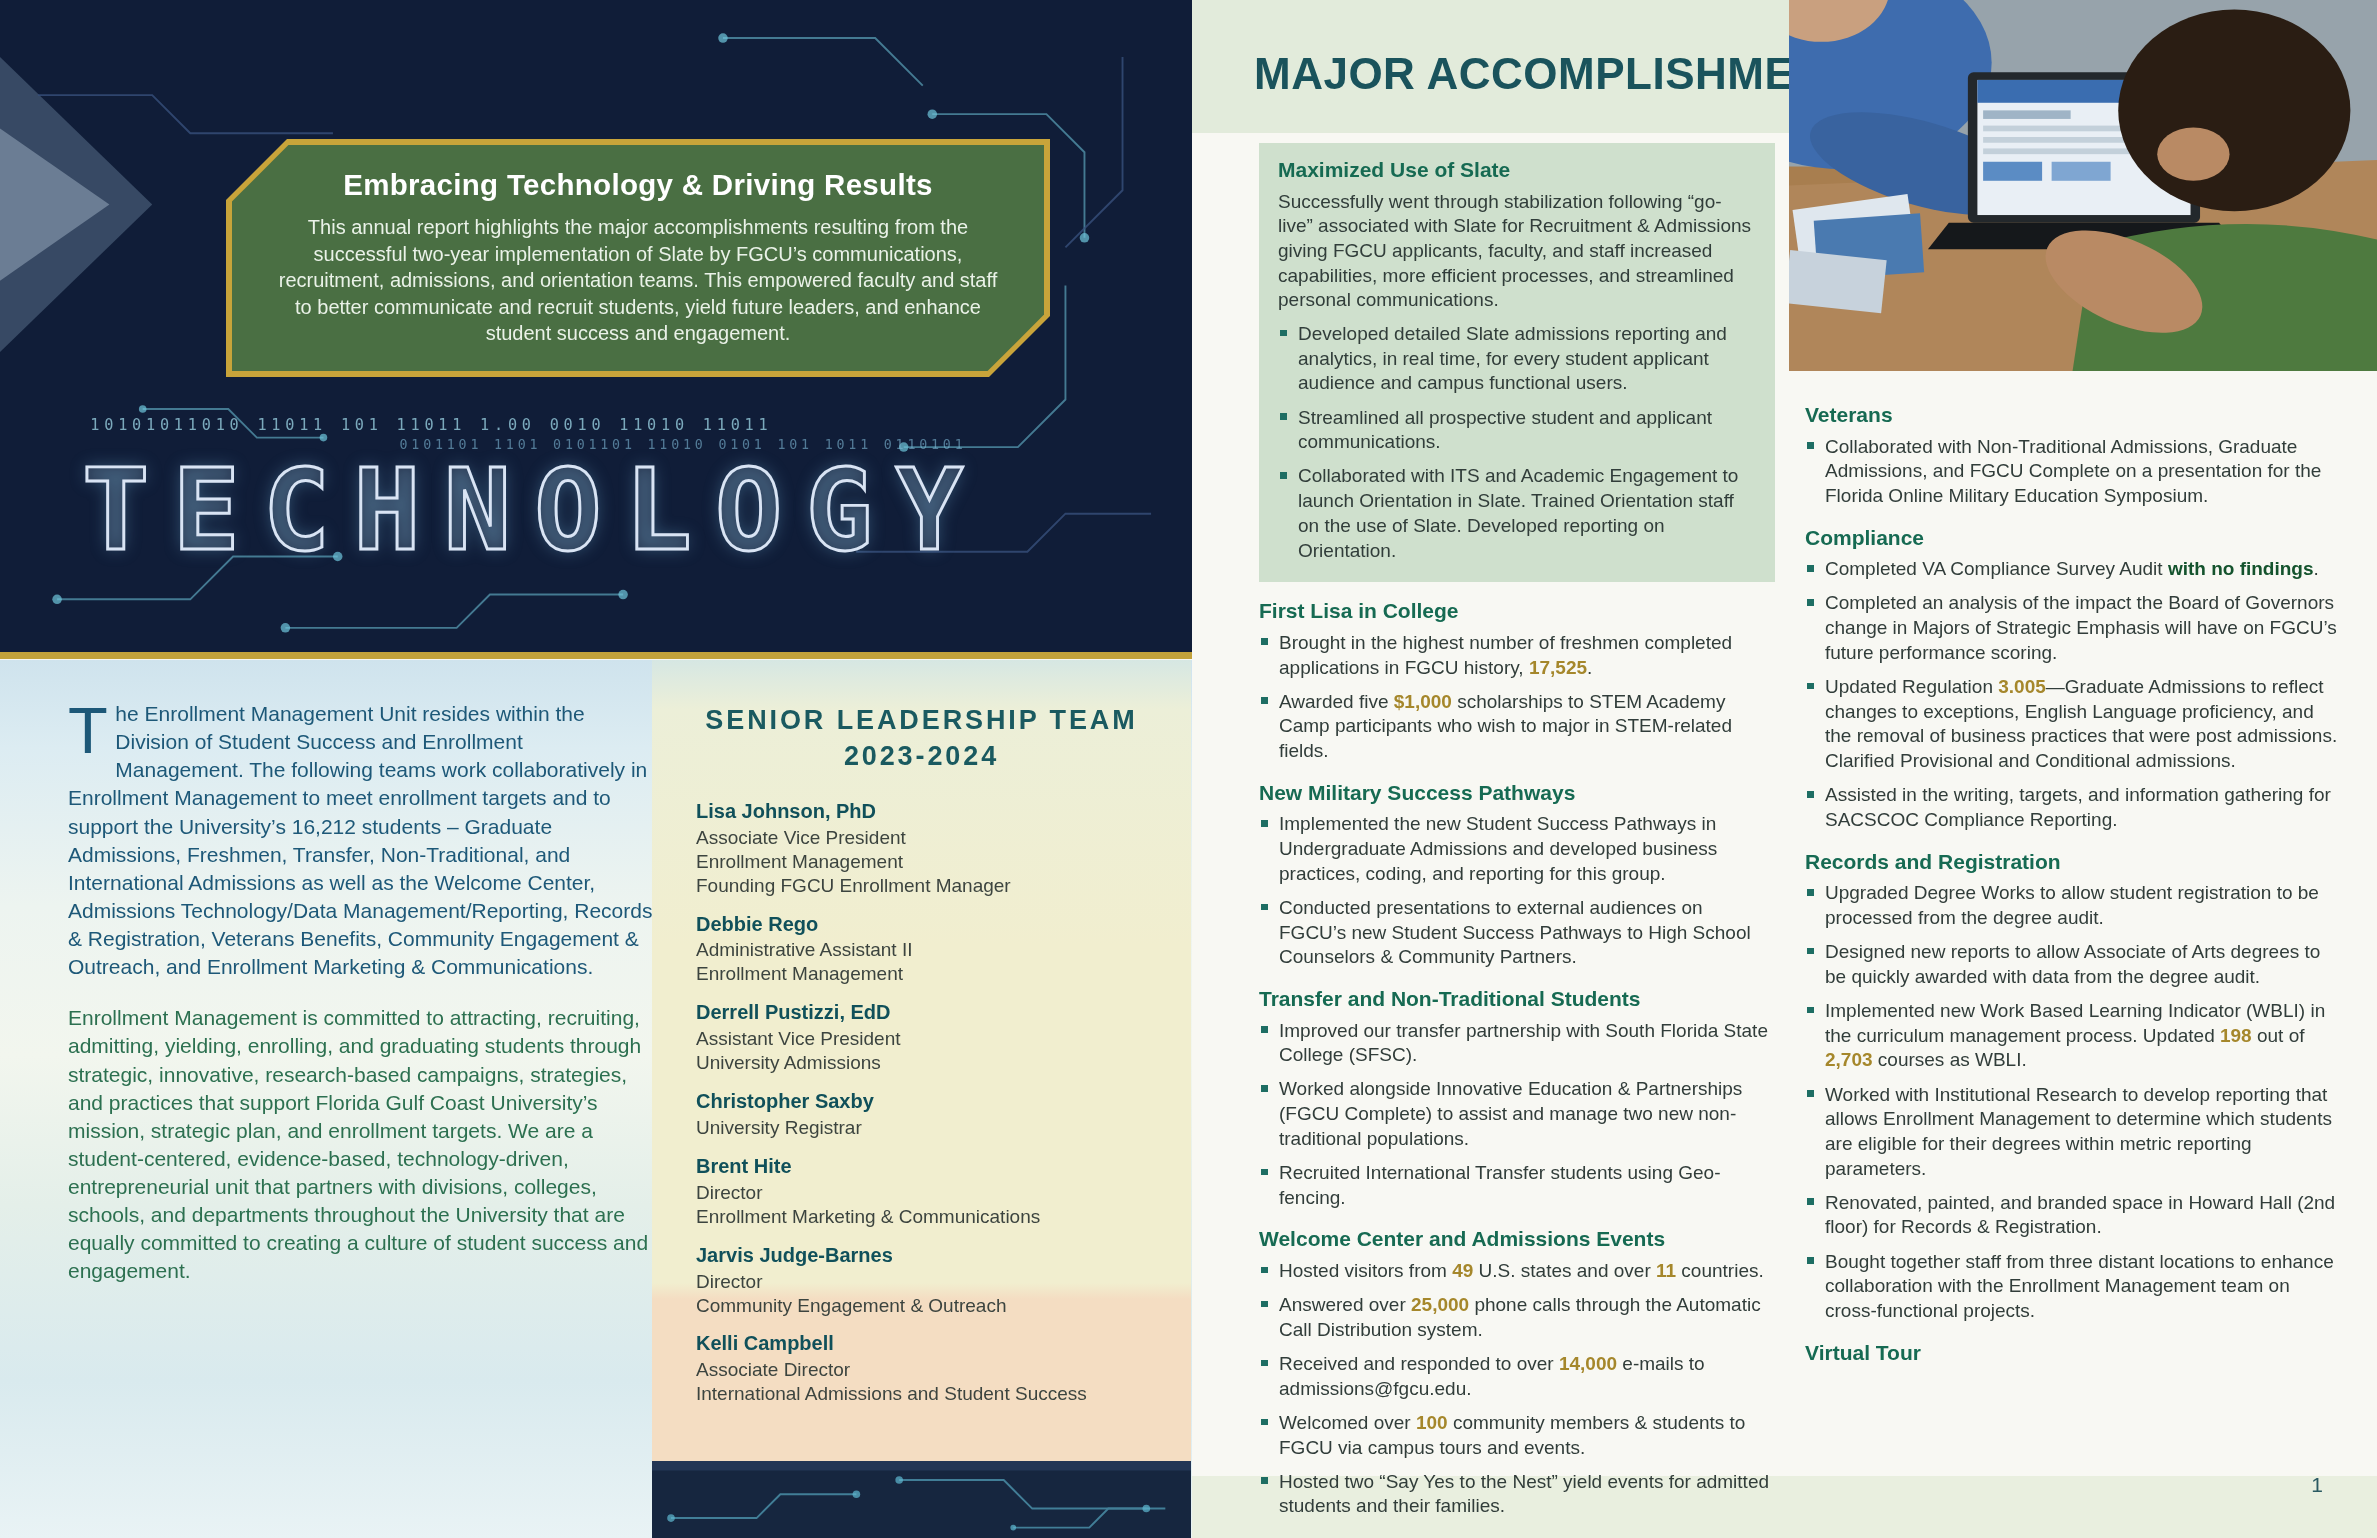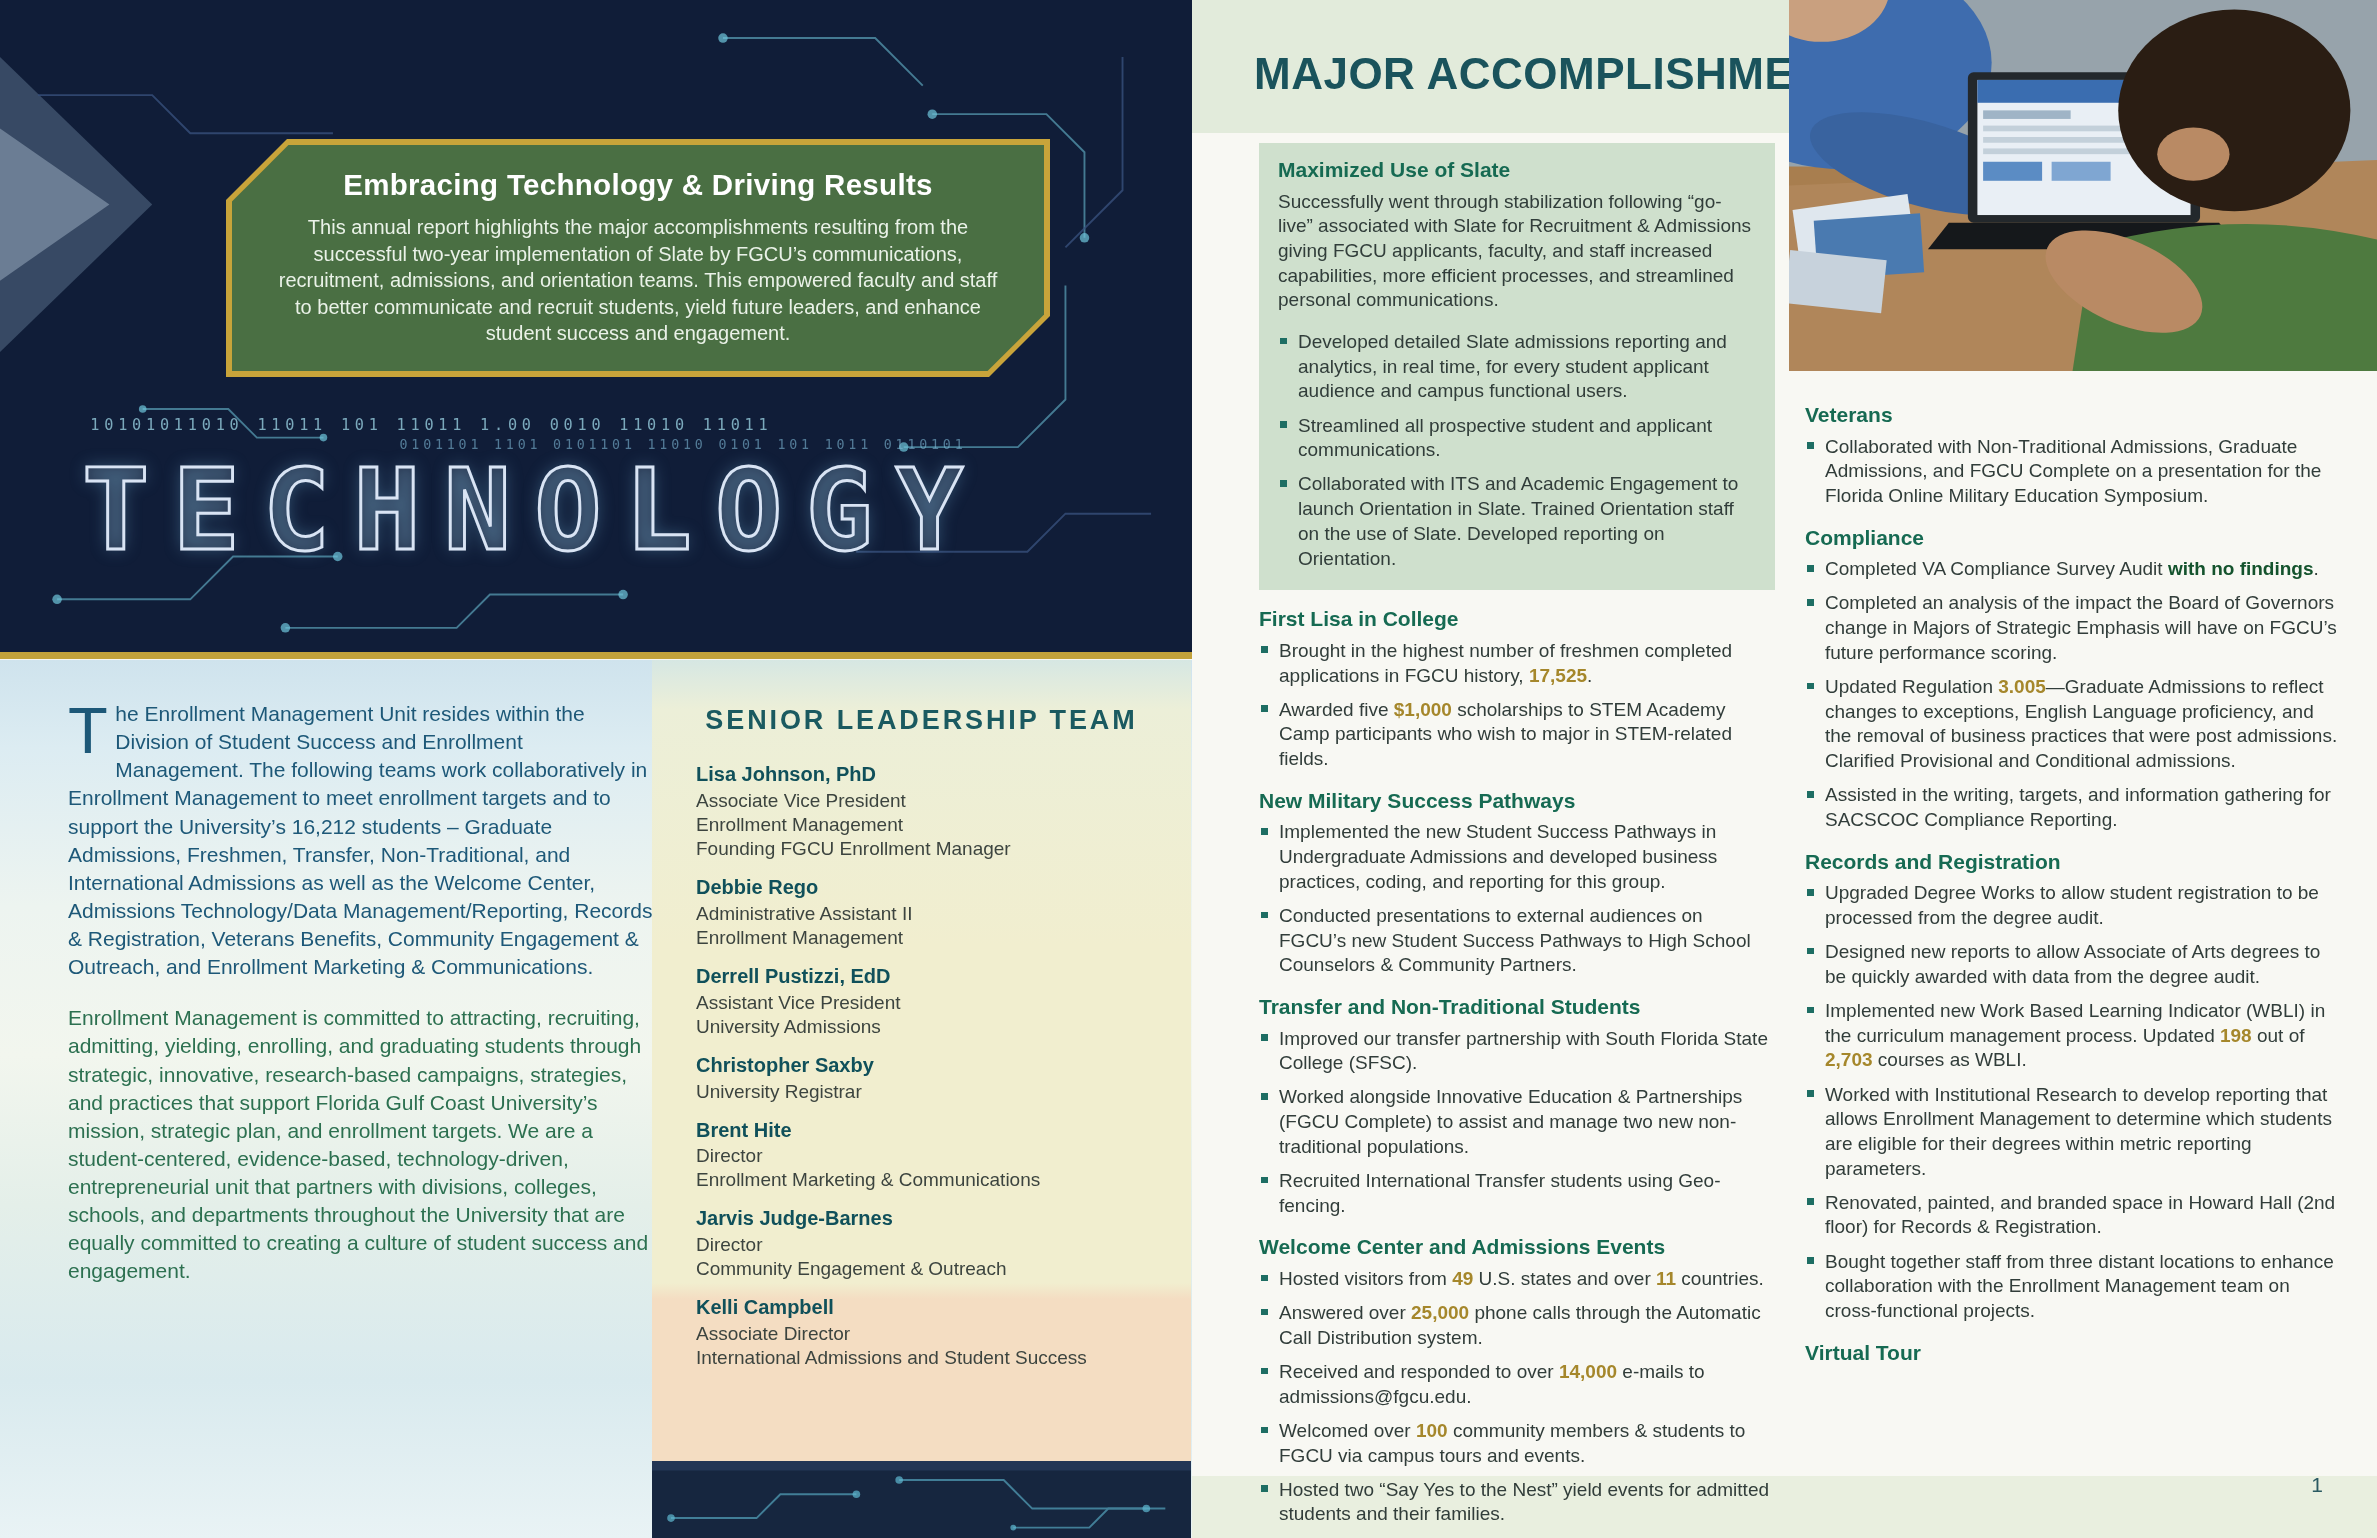--- a/index.html
+++ b/index.html
@@ -81,21 +81,21 @@
     font-size:44px; color:#1a535c; letter-spacing:0.5px; font-weight:700;
   }
   .photo { position:absolute; left:597px; top:0; width:589px; height:371px; overflow:hidden; }
 
   .col { position:absolute; }
   .col1 { left:67px; top:143px; width:516px; }
   .col2 { left:613px; top:403px; width:535px; }
 
   .slate-panel { background:#cfe0cd; padding:15px 19px 9.5px; margin-bottom:13.3px; }
   .slate-panel h4 { margin:0 0 9.5px; }
-  .slate-panel .panel-intro { margin:0 0 17px; font-size:19px; line-height:1.3; color:#313d3a; }
+  .slate-panel .panel-intro { margin:0 0 9px; font-size:19px; line-height:1.3; color:#313d3a; }
 
   h4.sec-title { margin:17px 0 7.6px; color:#166a52; font-size:21px; font-weight:700; }
   .slate-panel h4.sec-title { margin-top:0; }
 
   ul.bullets { list-style:none; margin:0; padding:0; }
   ul.bullets li {
     position:relative; padding-left:20px; margin-bottom:9.5px;
     font-size:19px; line-height:1.3; color:#313d3a;
   }
   ul.bullets li::before {
@@ -163,20 +163,21 @@
 
     <div class="left-content">
       <div class="intro-col">
         <p class="intro p1">The Enrollment Management Unit resides within the Division of Student Success and Enrollment Management. The following teams work collaboratively in Enrollment Management to meet enrollment targets and to support the University’s 16,212 students – Graduate Admissions, Freshmen, Transfer, Non-Traditional, and International Admissions as well as the Welcome Center, Admissions Technology/Data Management/Reporting, Records &amp; Registration, Veterans Benefits, Community Engagement &amp; Outreach, and Enrollment Marketing &amp; Communications.</p>
         <p class="intro p2">Enrollment Management is committed to attracting, recruiting, admitting, yielding, enrolling, and graduating students through strategic, innovative, research-based campaigns, strategies, and practices that support Florida Gulf Coast University’s mission, strategic plan, and enrollment targets. We are a student-centered, evidence-based, technology-driven, entrepreneurial unit that partners with divisions, colleges, schools, and departments throughout the University that are equally committed to creating a culture of student success and engagement.</p>
       </div>
 
       <aside class="leadership">
         <h3 class="lead-heading">
           <span>SENIOR LEADERSHIP TEAM</span>
+          <span>2023-2024</span>
         </h3>
 
         <div class="member">
           <div class="m-name">Lisa Johnson, PhD</div>
           <div class="m-roles">Associate Vice President
 Enrollment Management
 Founding FGCU Enrollment Manager</div>
         </div>
         <div class="member">
           <div class="m-name">Debbie Rego</div>

